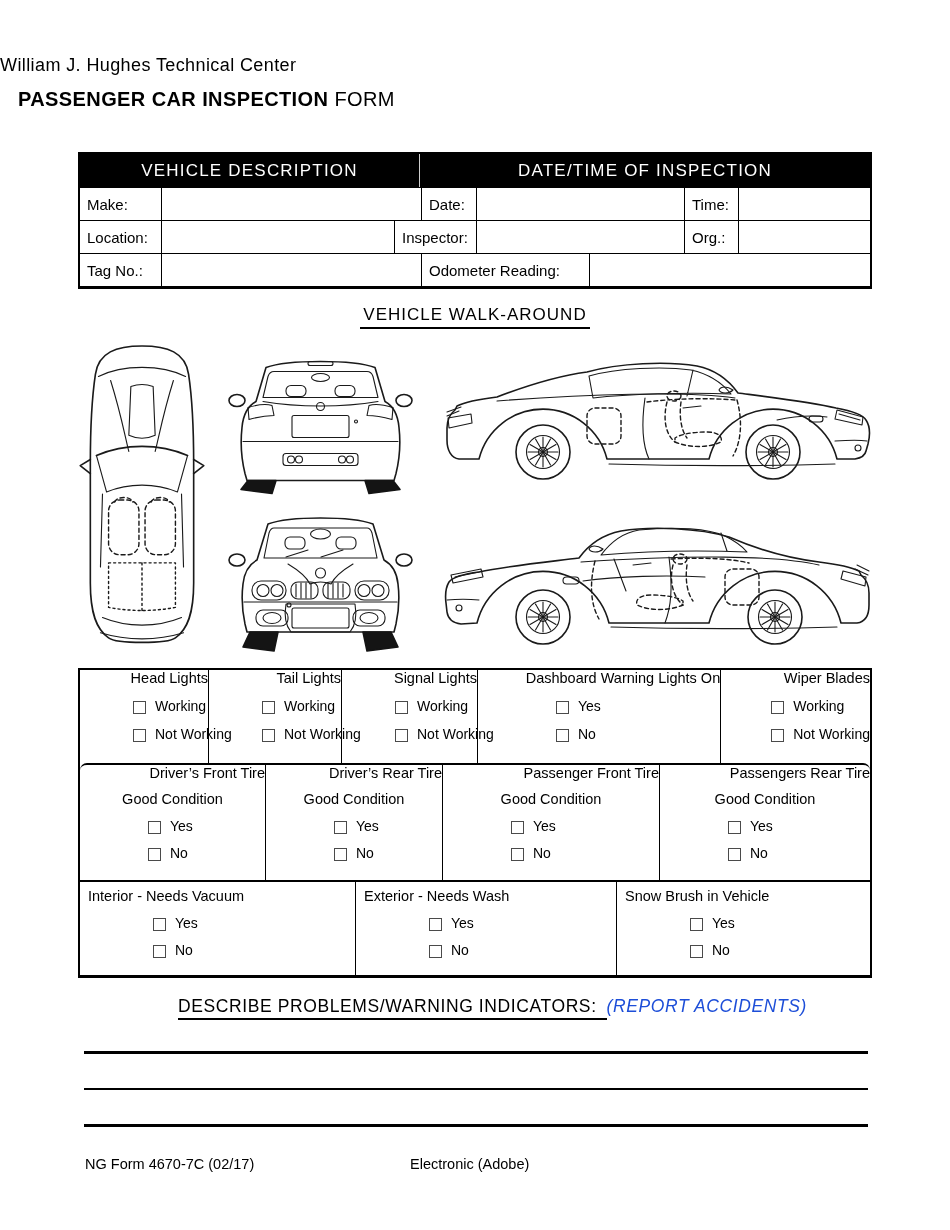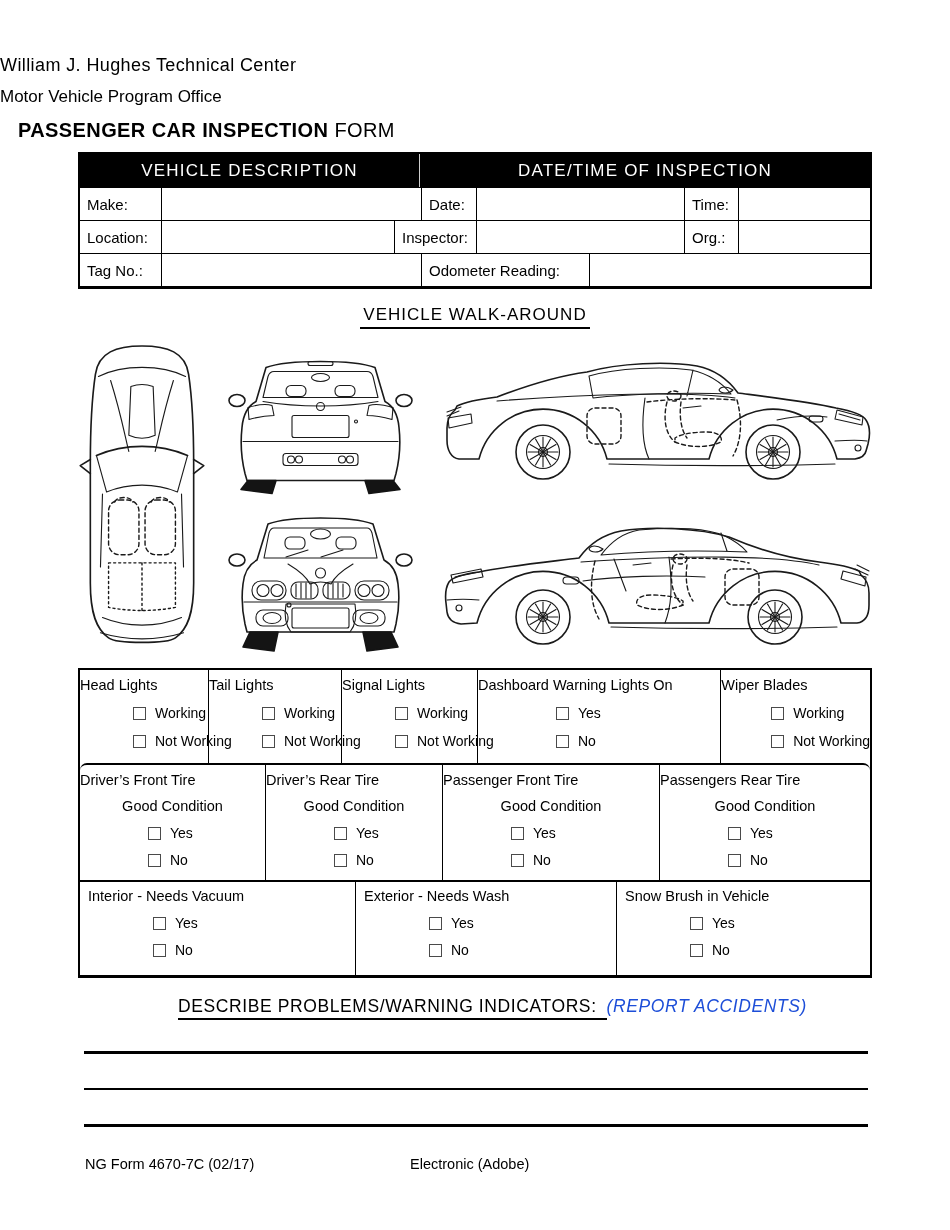--- a/index.html
+++ b/index.html
@@ -43,24 +43,24 @@
   .chk{position:absolute;left:78px;top:668px;width:794px;box-sizing:border-box;
        border:2px solid #000;border-bottom-width:3px;font-size:14px;background:#fff;}
   .crow{display:flex;}
   .crow+.crow{border-top:2px solid #000;}
   .rowA{height:93px;} .rowB{height:115px;border-radius:7px;} .rowC{height:93px;}
   .crow>.cell{box-sizing:border-box;border-right:1.5px solid #000;}
   .crow>.cell:last-child{border-right:none;}
   .rowA .c1{width:129px}.rowA .c2{width:133px}.rowA .c3{width:136px}.rowA .c4{width:257px}.rowA .c5{flex:1}
   .rowB .c1{width:186px}.rowB .c2{width:177px}.rowB .c3{width:217px}.rowB .c4{flex:1}
   .rowC .c1{width:276px}.rowC .c2{width:261px}.rowC .c3{flex:1}
-  .cell .h{text-align:left;margin-top:7px;font-size:14.5px;}
+  .cell .h{text-align:right;font-size:14.5px;}
   .cell .h.left{text-align:left;margin-left:8px;margin-top:6px;}
   .cell .h2{text-align:center;margin-top:10px;font-size:14.5px;}
-  .opt{display:flex;align-items:center;margin:12px 0 0 13px;padding-left:40px;}
+  .opt{display:flex;align-items:flex-end;margin:12px 0 0 13px;padding-left:40px;}
   .rowB .opt{margin-left:28px;margin-top:11px;}
   .rowC .opt{margin-left:33px;margin-top:11px;}
   .c4 .opt.mid{margin-left:38px;}
   .c5 .opt{margin-left:10px;}
   .box{width:11px;height:11px;border:1.5px solid #4a4a4a;background:#fff;display:inline-block;margin-right:9px;flex:0 0 auto;}
   .ol{white-space:nowrap;}
 
   
   .prob{position:absolute;top:996px;left:178px;font-size:17.5px;letter-spacing:.6px;white-space:nowrap;}
   .prob .pb{border-bottom:2px solid #000;padding-bottom:2px;padding-right:10px;}
@@ -73,21 +73,20 @@
   
   .foot{position:absolute;top:1156px;left:0;width:950px;font-size:14.5px;}
   .foot .fn{position:absolute;left:85px;}
   .foot .fm{position:absolute;left:410px;}
 </style>
 </head>
 <body>
 
 <div class="hdr">
   <div class="l1">William J. Hughes Technical Center</div>
-  <div class="l2">Motor Vehicle Program Office</div>
   <div class="l3">
     <span class="strong">PASSENGER CAR INSPECTION</span><span class="rest">FORM</span>
   </div>
 </div>
 
 <div class="info">
   <div class="sech">
     <div class="c1">VEHICLE DESCRIPTION</div>
     <div class="c2">DATE/TIME OF INSPECTION</div>
   </div>

